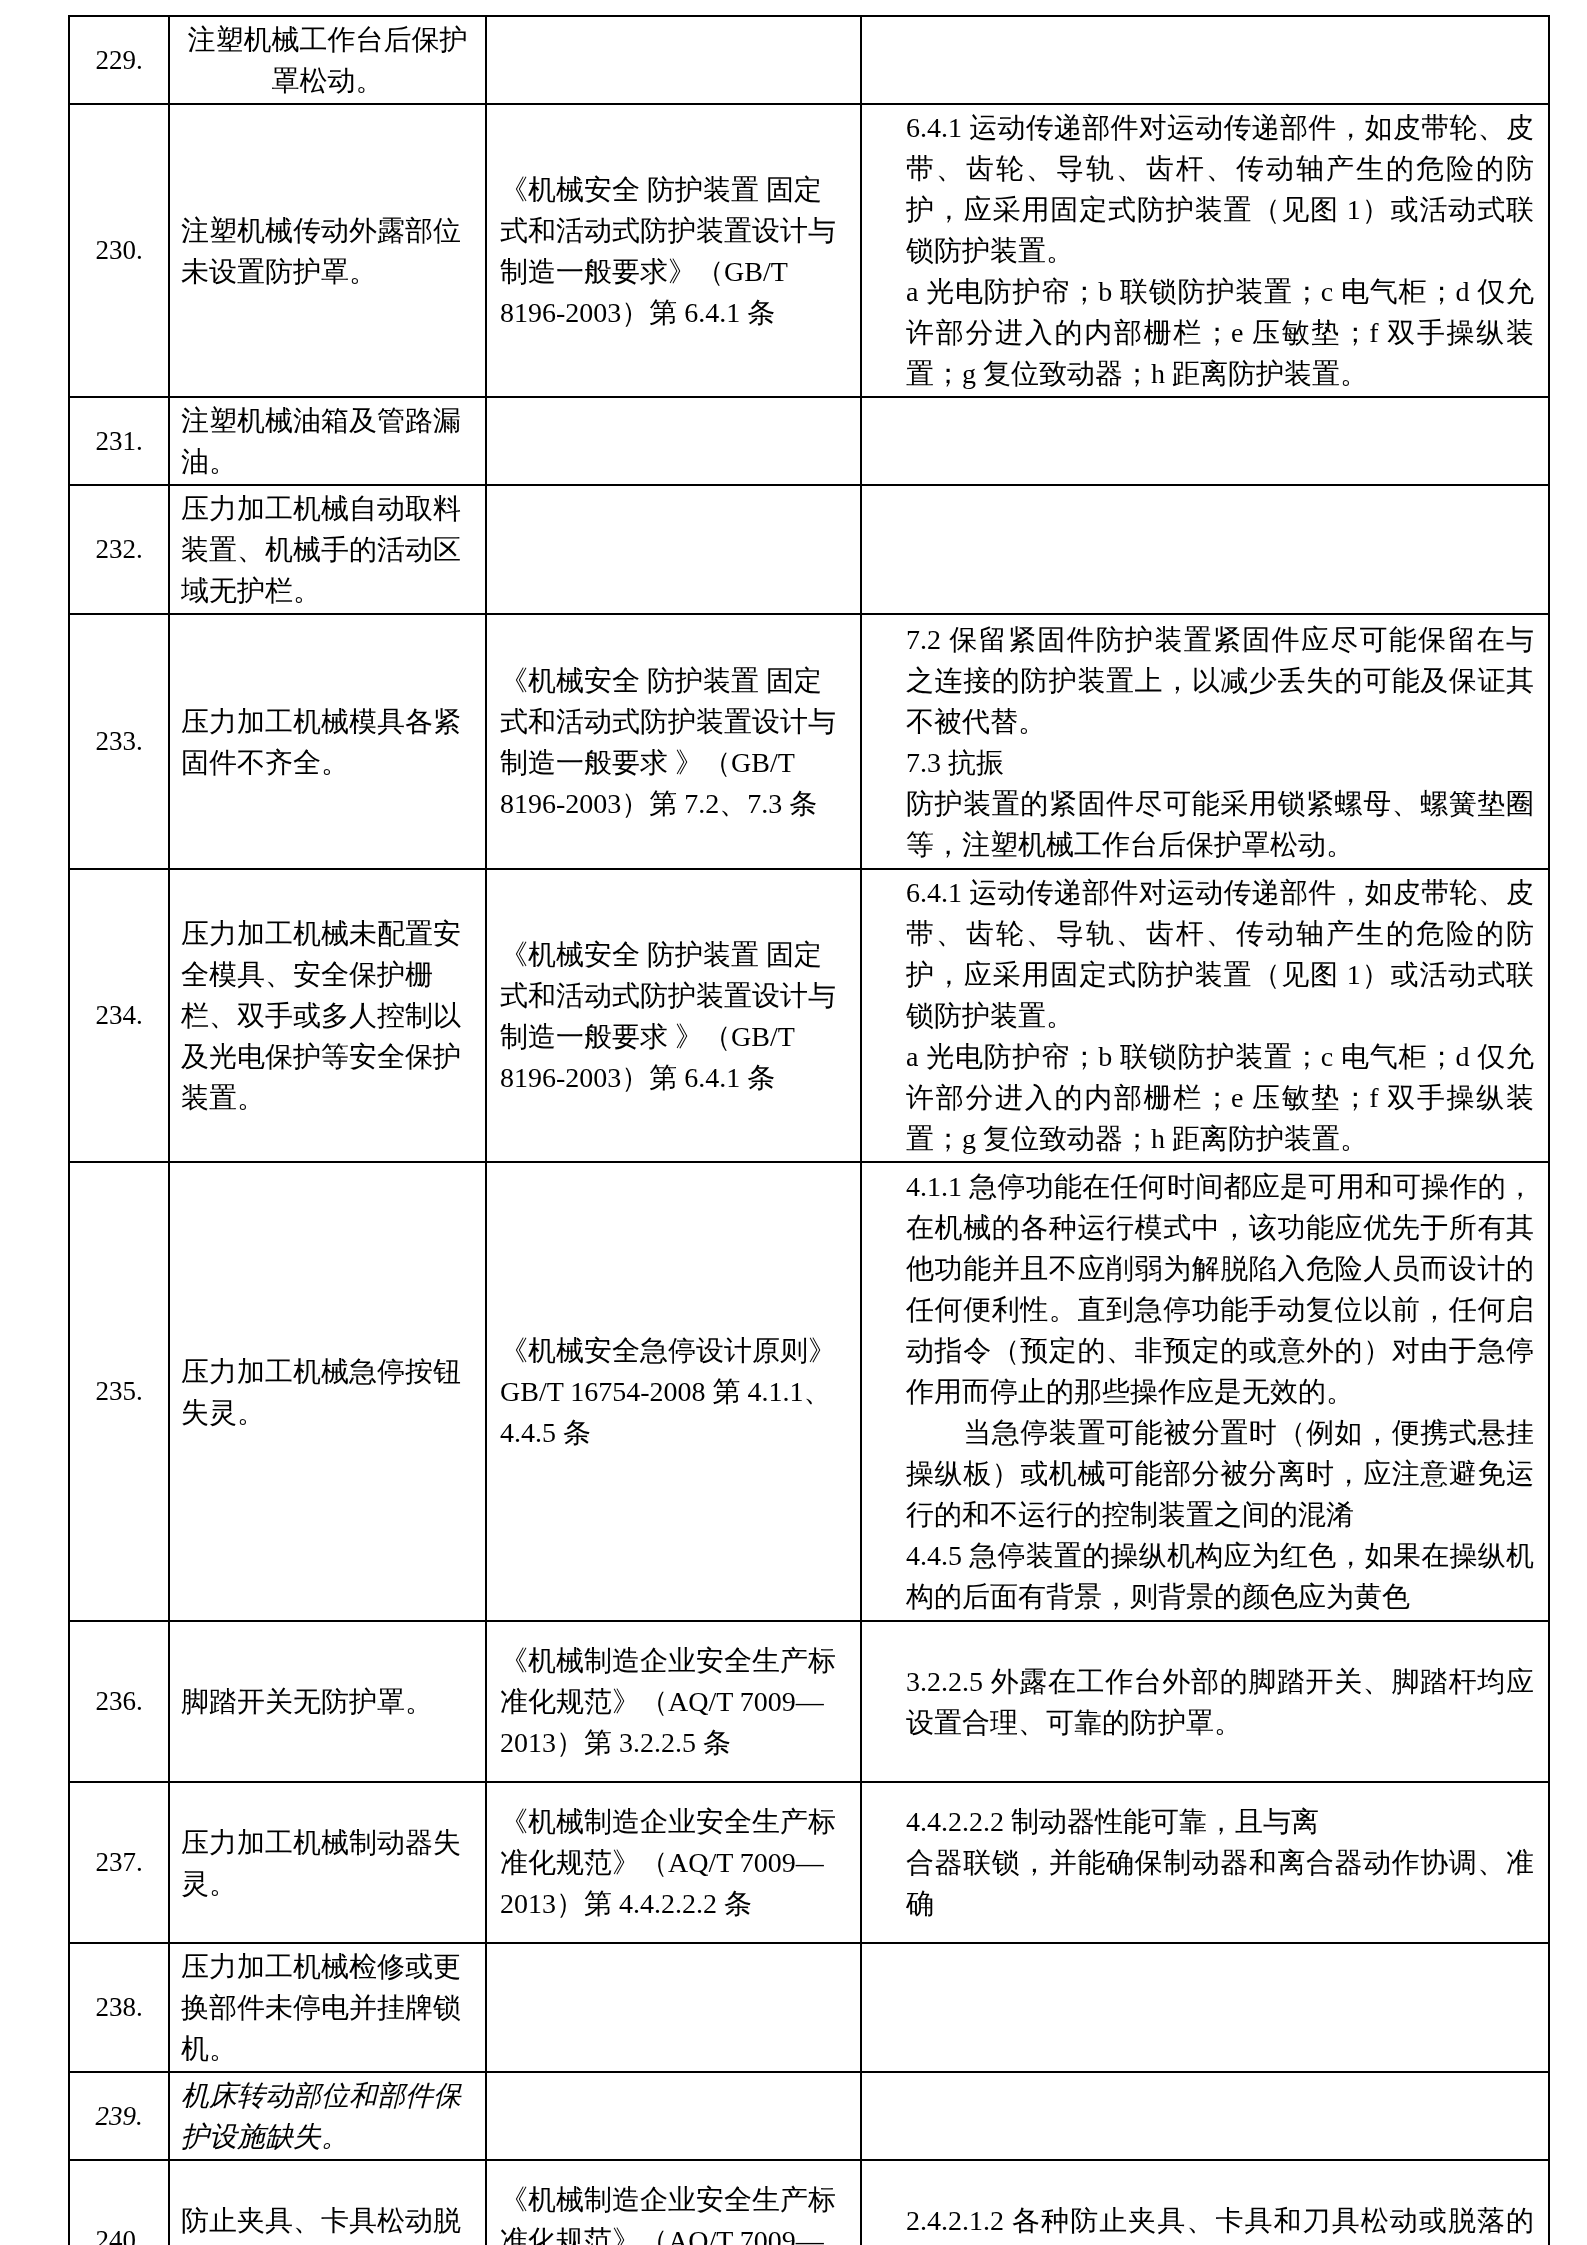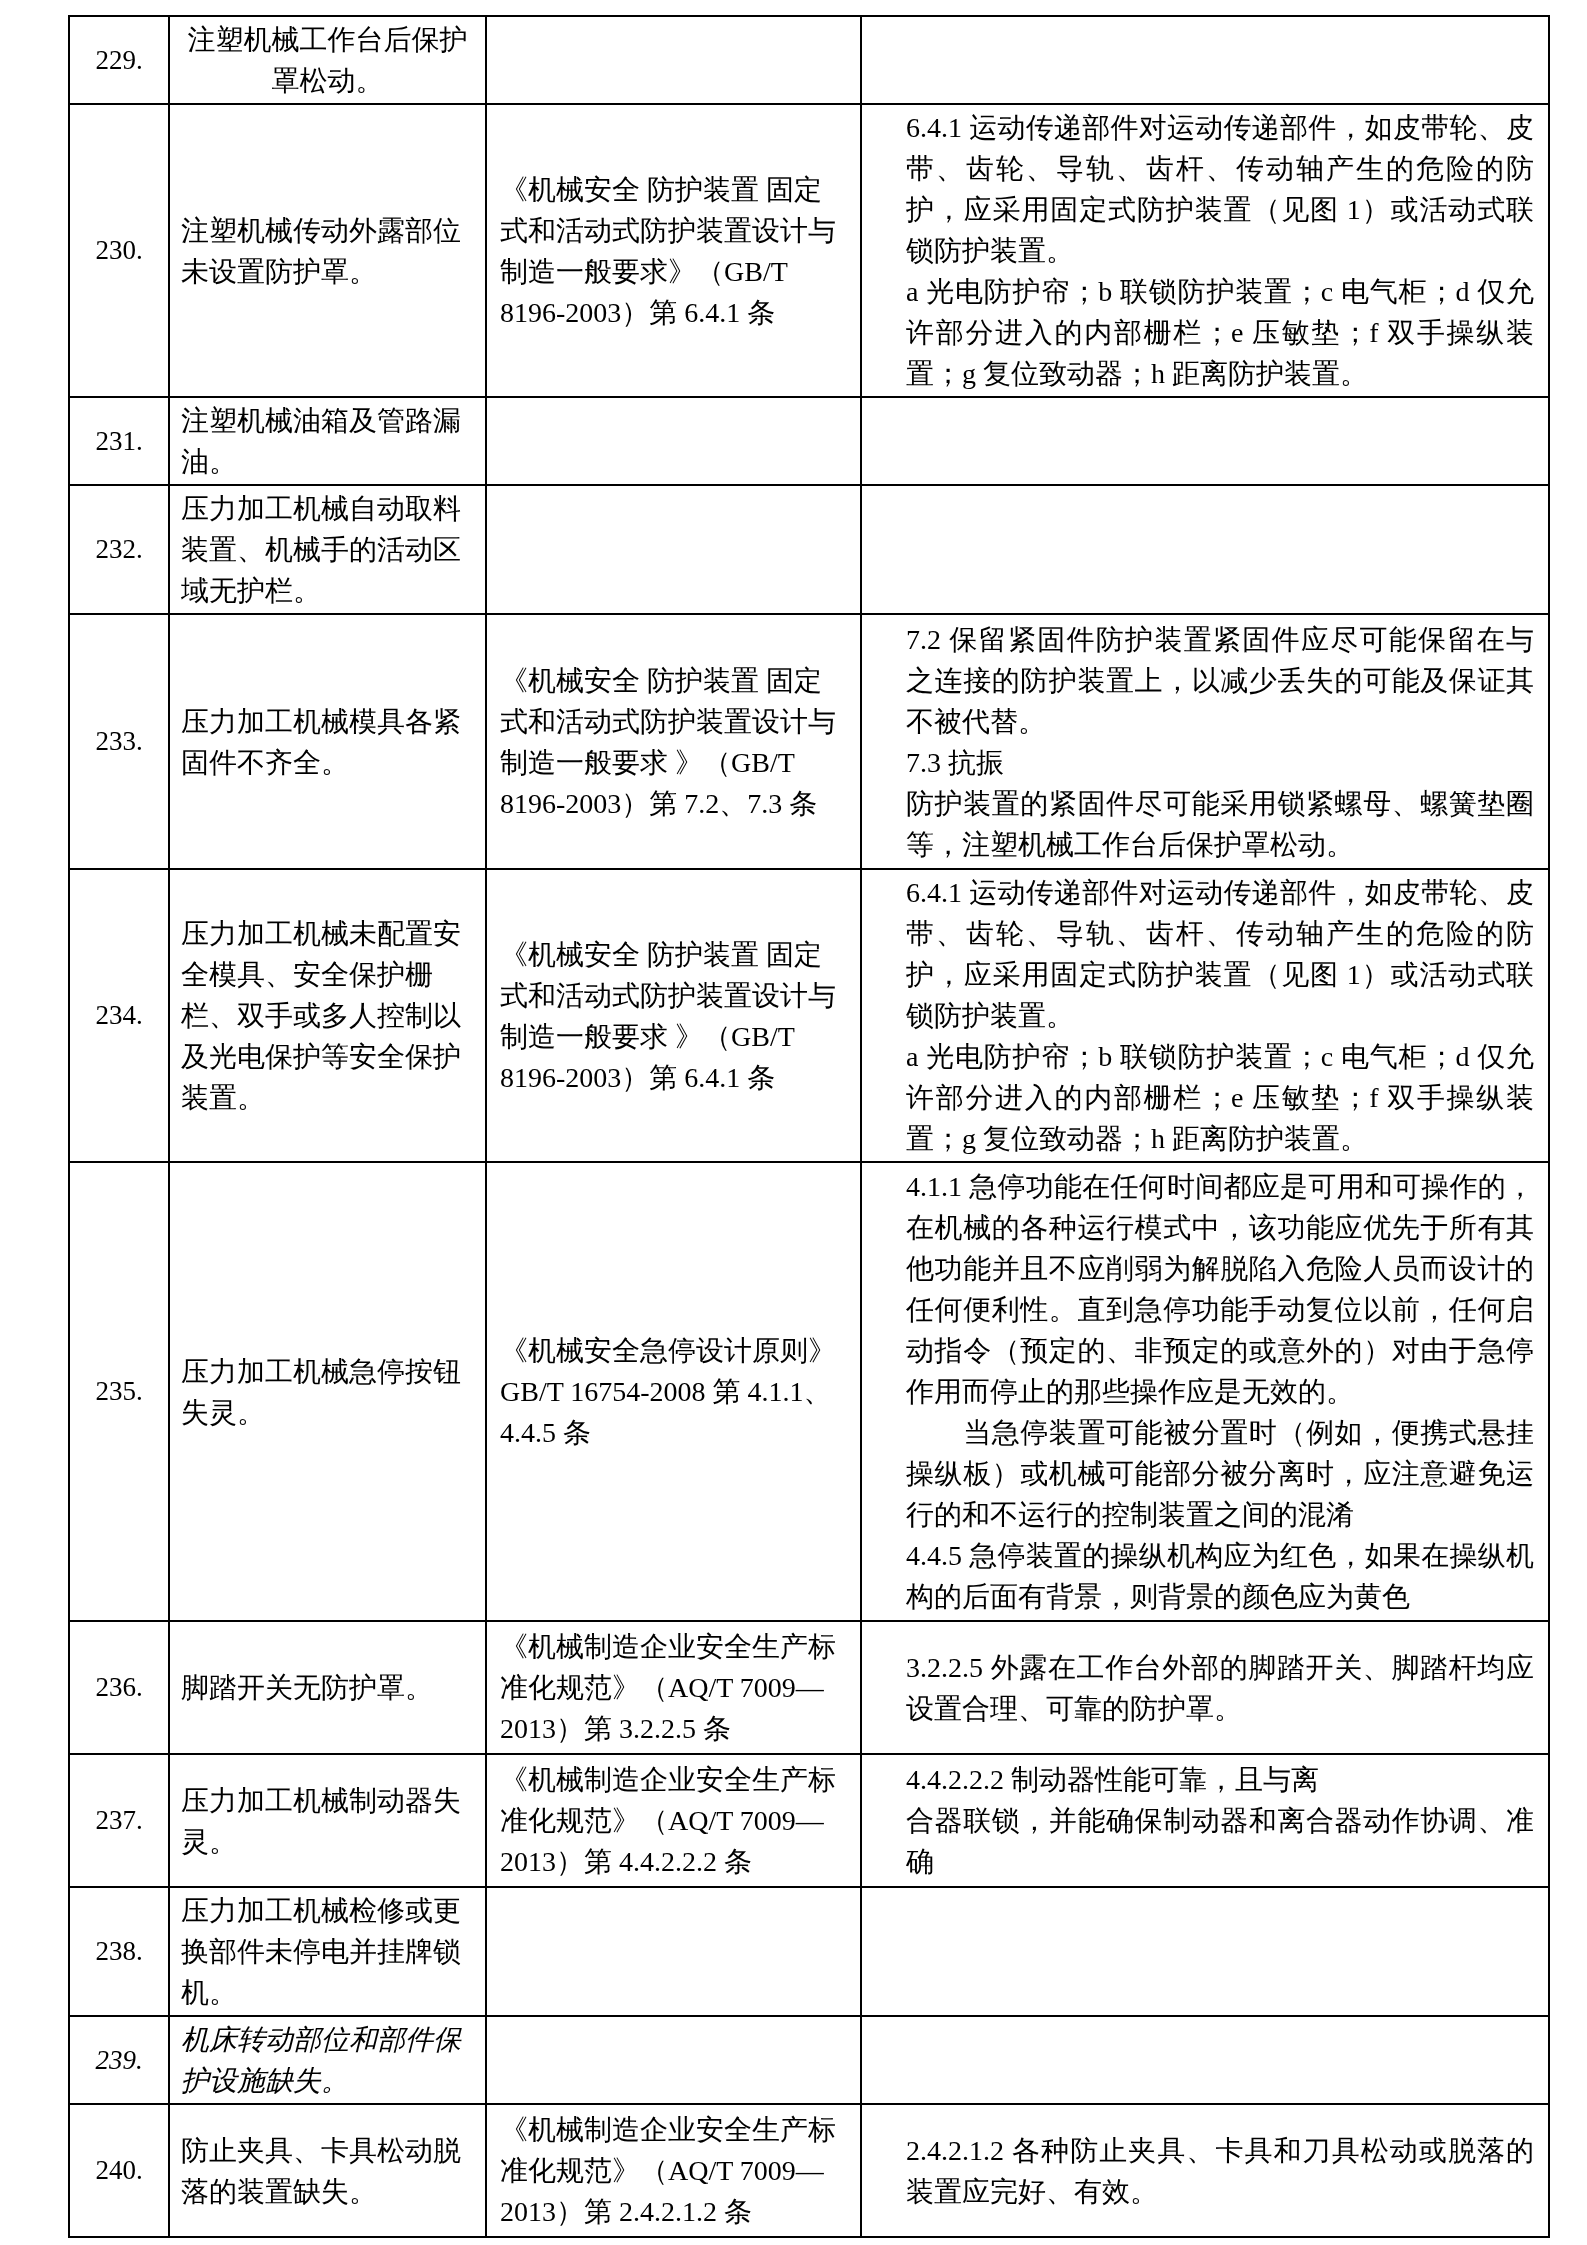--- a/index.html
+++ b/index.html
@@ -40,21 +40,21 @@
   .doc-table tr:nth-child(7)  { height: 459px; }
   .doc-table tr:nth-child(8)  { height: 126px; }
   .doc-table tr:nth-child(9)  { height: 127px; }
   .doc-table tr:nth-child(10) { height: 125px; }
   .doc-table tr:nth-child(11) { height: 86px; font-style: italic; }
   .doc-table tr:nth-child(12) { height: 124px; }
 
   td.c-num { text-align: center; font-size: 27px; padding: 2px 4px; }
   td.c-issue { padding: 2px 11px; }
   td.c-issue.center { text-align: center; }
-  td.c-std { padding: 4px 13px; }
+  td.c-std { padding: 18px 13px; }
   td.c-detail { padding: 2px 14px; }
   .para {
     text-align: justify;
     white-space: pre-wrap;
     word-break: break-word;
     margin-left: 30px;
   }
 </style>
 </head>
 <body>

